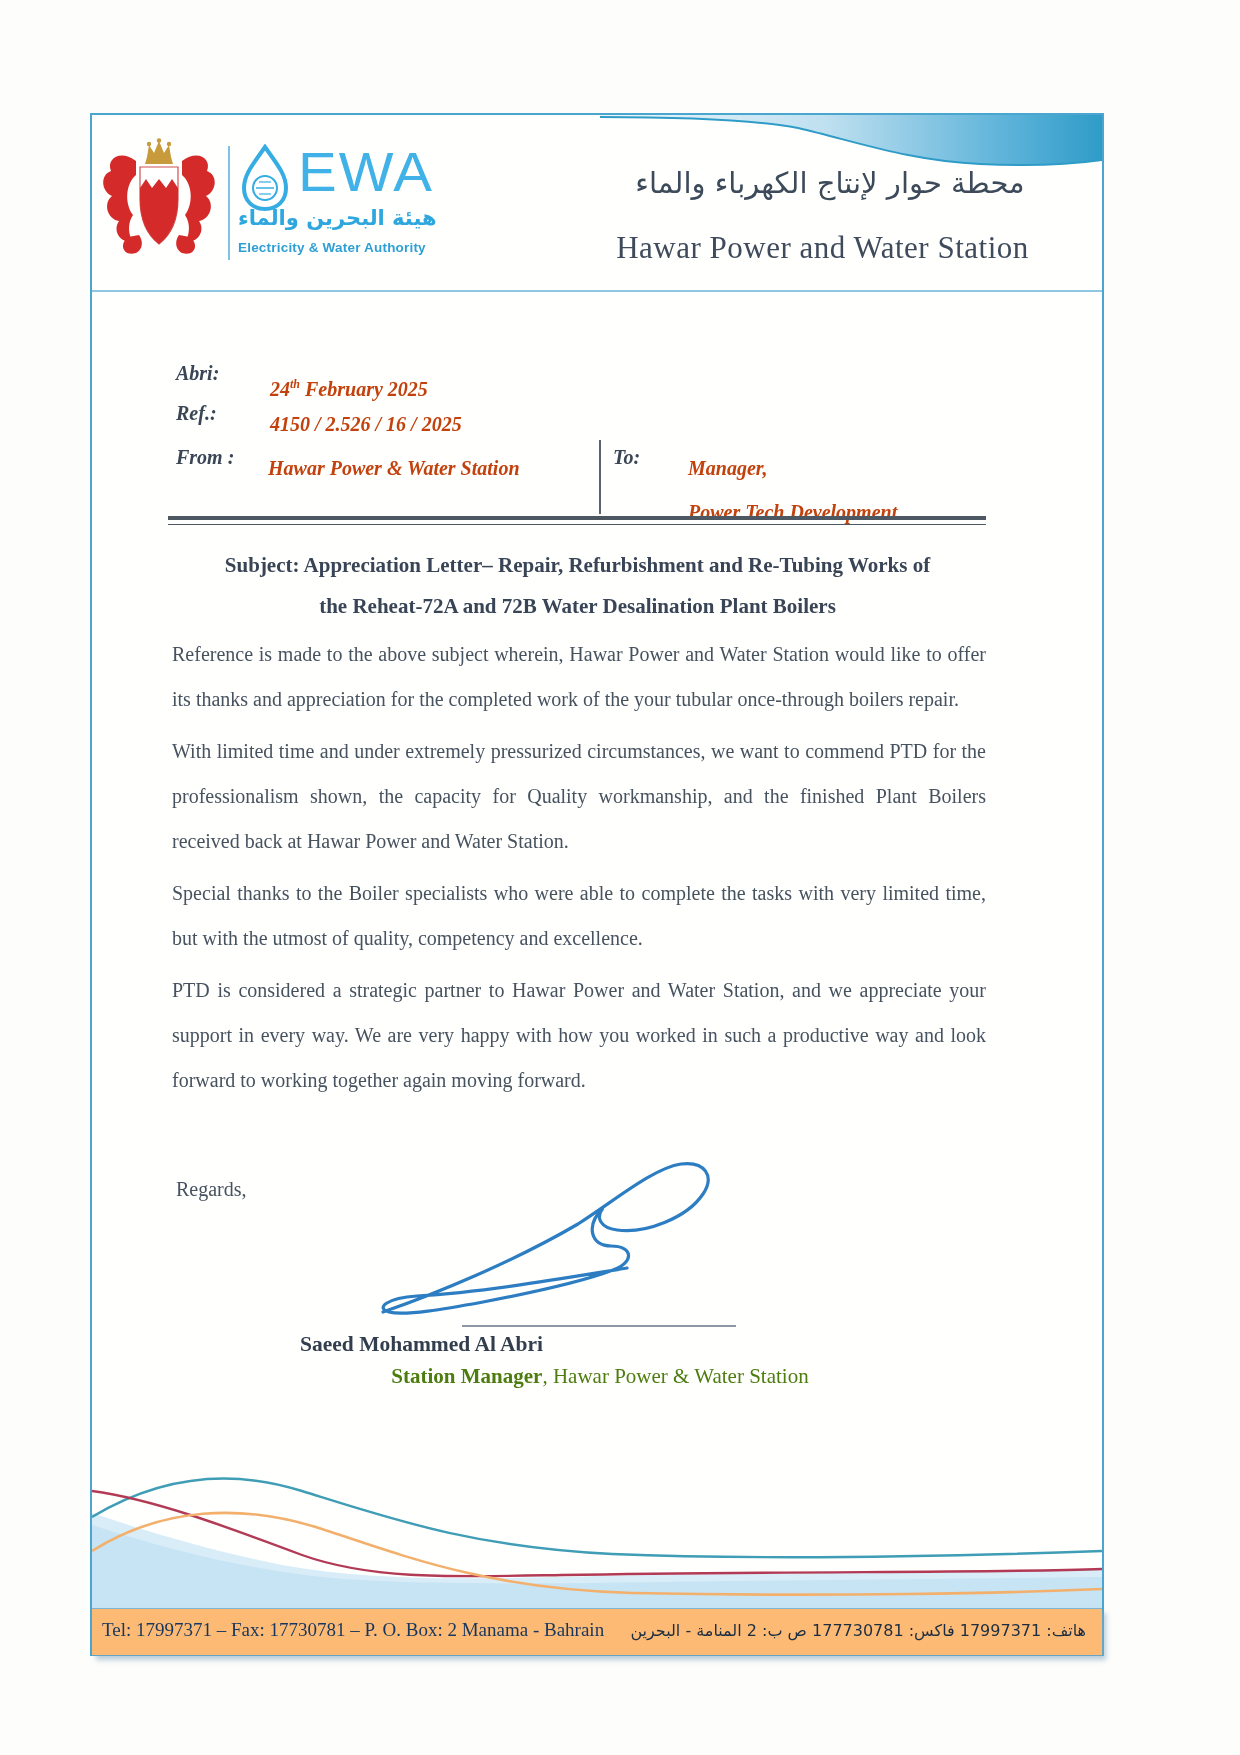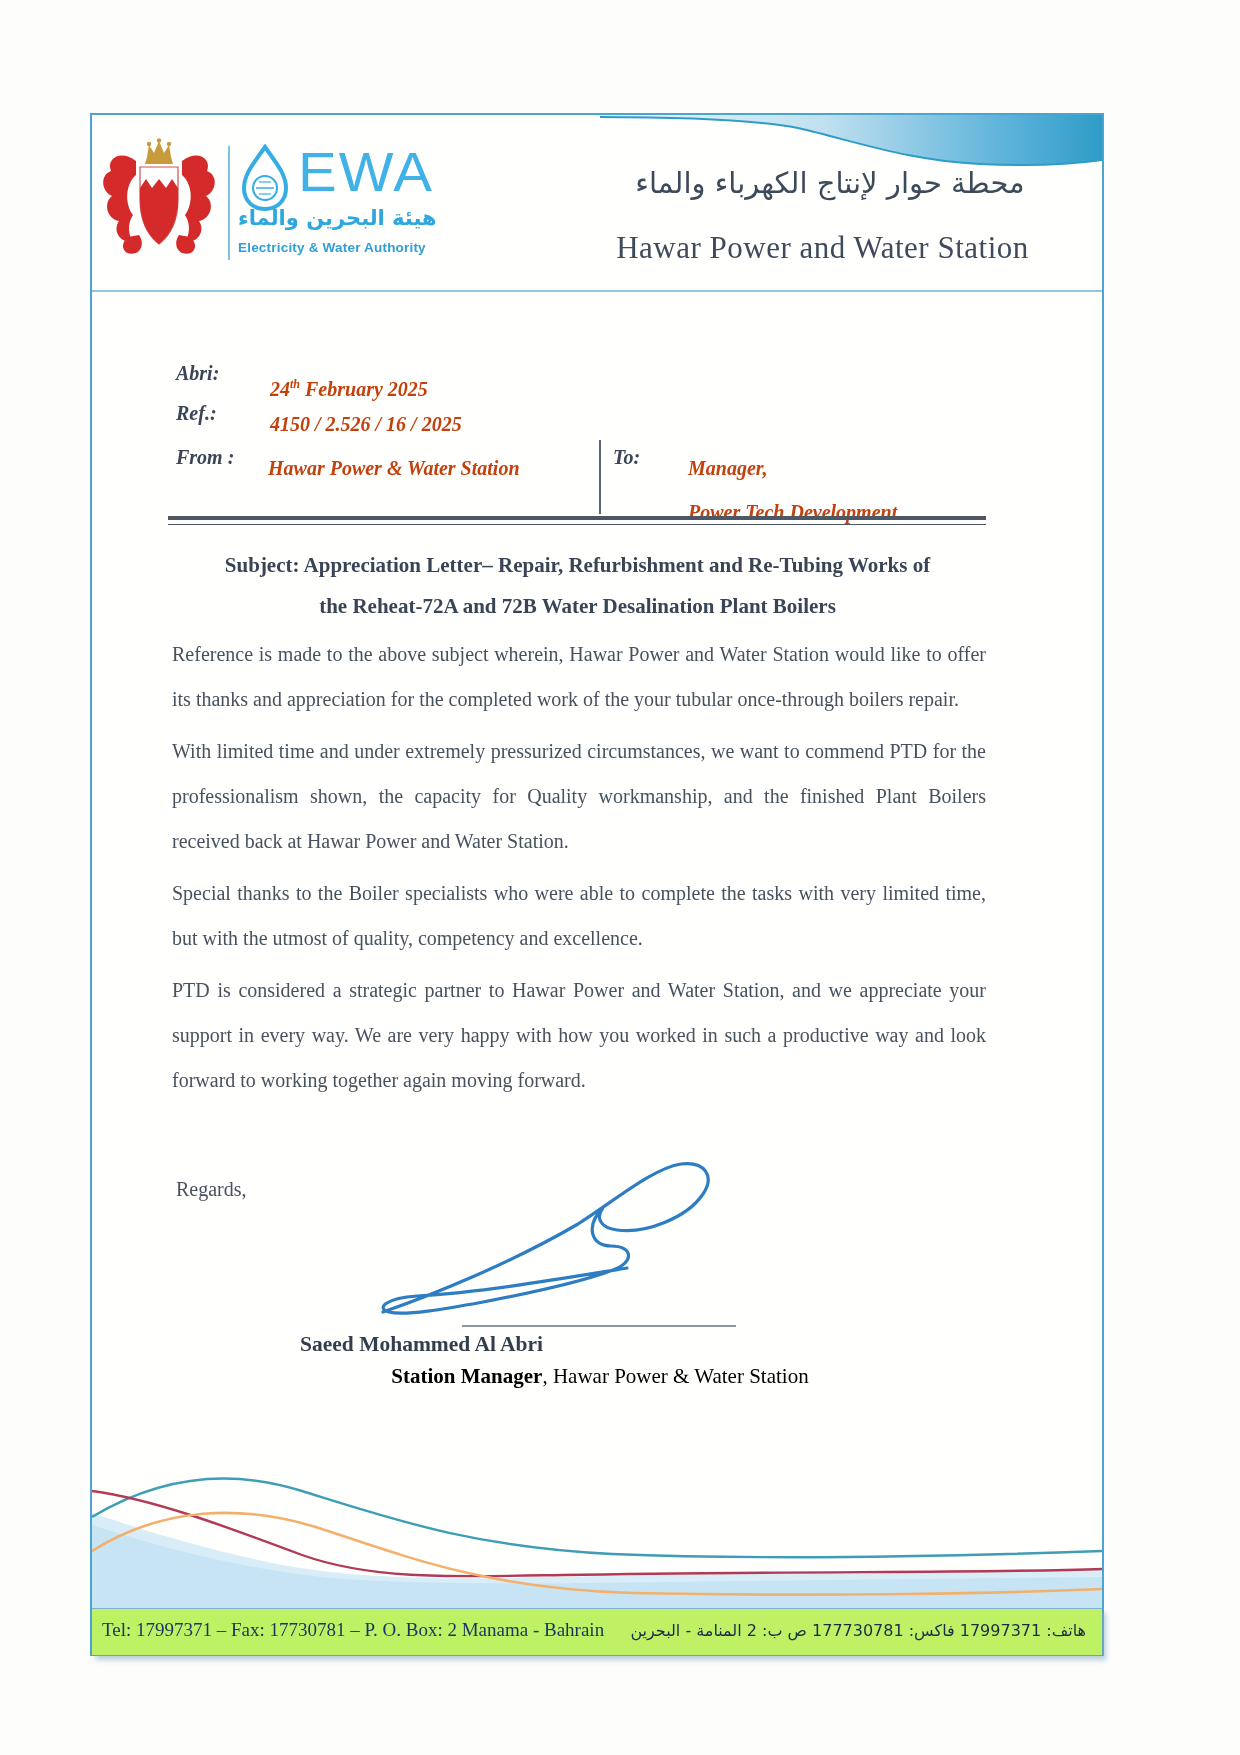--- a/index.html
+++ b/index.html
@@ -81,29 +81,29 @@
 
   
   .sig { position: absolute; left: 365px; top: 1146px; width: 355px; height: 184px; }
   .sig-line { position: absolute; left: 462px; top: 1325px; width: 274px; height: 2px; background: #8d96a2; }
   .sig-name {
     position: absolute; left: 300px; top: 1332px; width: 600px;
     text-align: left; font-size: 21.5px; font-weight: 700; color: #323d4d;
   }
   .sig-title {
     position: absolute; left: 250px; top: 1364px; width: 700px;
-    text-align: center; font-size: 21px; color: #000000;
+    text-align: center; font-size: 21px; color: #4d7c0f;
   }
   .sig-title .b { font-weight: 700; }
 
   
   .waves { position: absolute; left: 92px; top: 1455px; width: 1010px; height: 153px; }
   .strip {
     position: absolute; left: 92px; top: 1608px; width: 1010px; height: 47px;
-    background: #bef264; border-top: 1px solid #7eb4d3;
+    background: #fdba74; border-top: 1px solid #7eb4d3;
     box-shadow: 4px 5px 5px rgba(130,165,190,.55);
     display: flex; align-items: center; justify-content: space-between;
     padding: 0 16px 4px 10px;
   }
   .strip .en { font-size: 19px; color: #16365e; }
   .strip .ar { font-family: "DejaVu Sans", sans-serif; font-size: 16px; color: #1c2d41; direction: rtl; }
 </style>
 </head>
 <body>
 

